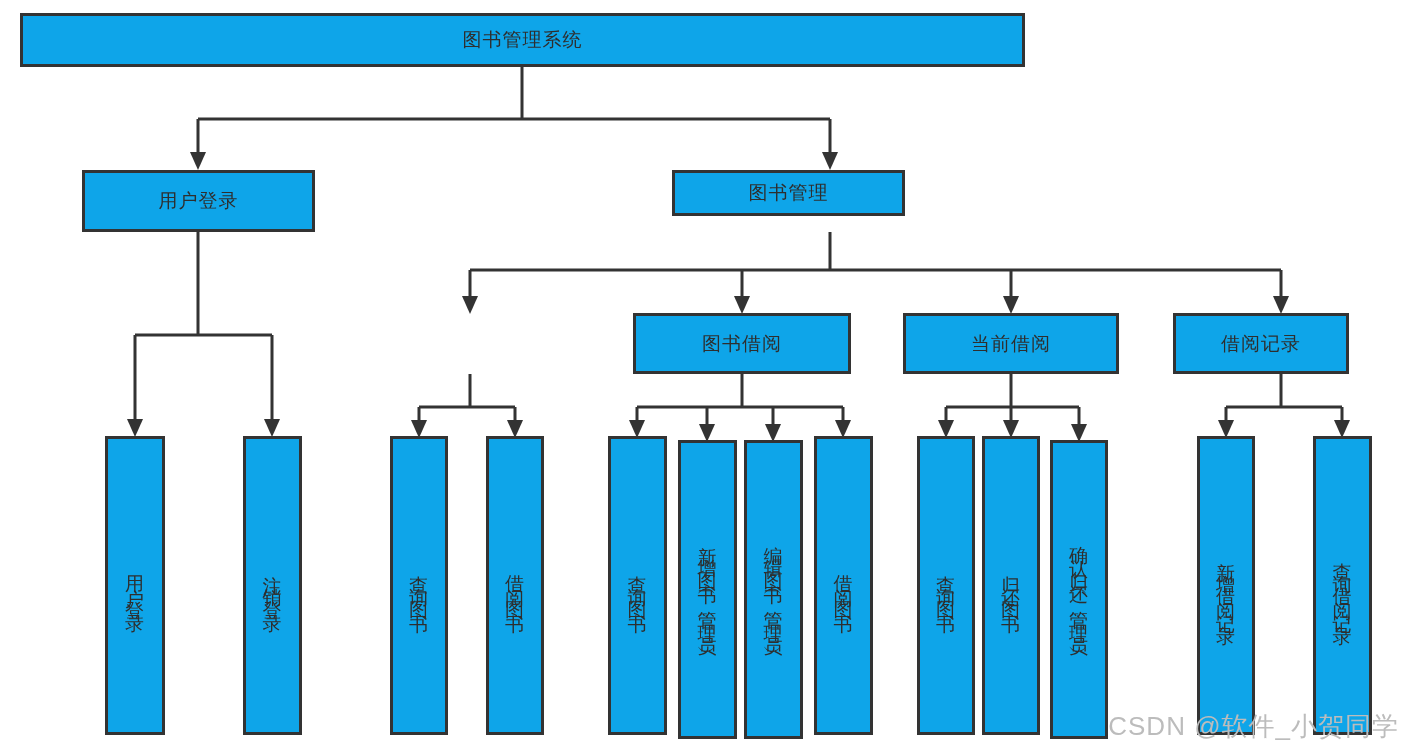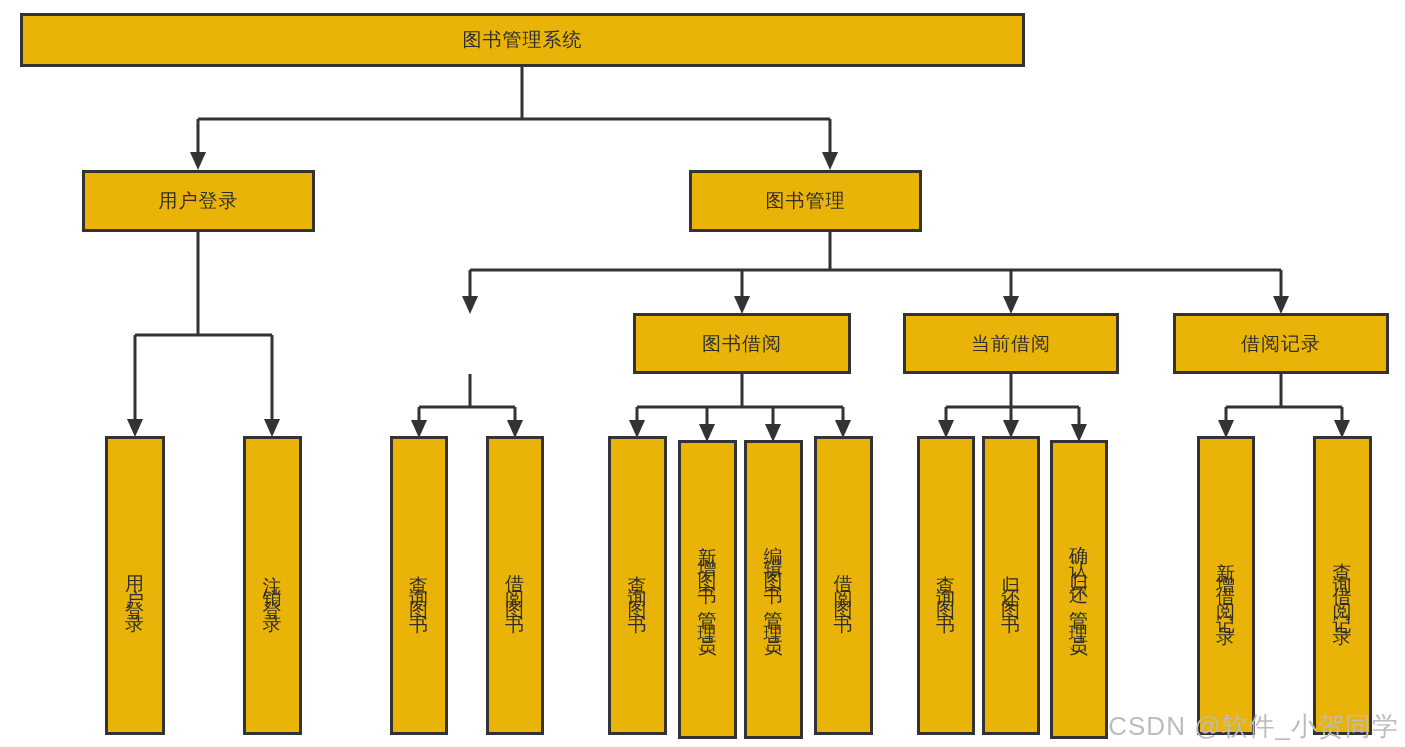--- a/index.html
+++ b/index.html
@@ -8,21 +8,21 @@
   }
   html,body{margin:0;padding:0;background:var(--background);}
   body{font-family:"Liberation Sans",sans-serif;}
   .canvas{
     position:relative;width:1405px;height:747px;
     background:var(--background);overflow:hidden;
   }
   .connectors{position:absolute;left:0;top:0;z-index:1;color:var(--line);}
   .node{
     position:absolute;box-sizing:border-box;
-    border:3px solid var(--border);background:#eab308;
+    border:3px solid var(--border);background:#0ea5e9;
     display:flex;align-items:center;justify-content:center;
     color:var(--text);z-index:2;
   }
   .node.h span{
     font-size:19px;letter-spacing:1px;white-space:nowrap;
   }
   .node.v span{
     writing-mode:vertical-rl;text-orientation:mixed;
     font-size:19px;letter-spacing:13px;line-height:1;
   }
@@ -70,31 +70,31 @@
     </g>
   </svg>
 
   <div class="node h" style="left:20px;top:13px;width:1005px;height:54px">
     <span>图书管理系统</span>
   </div>
 
   <div class="node h" style="left:82px;top:170px;width:233px;height:62px">
     <span>用户登录</span>
   </div>
-  <div class="node h" style="left:689px;top:170px;width:233px;height:62px">
+  <div class="node h" style="left:672px;top:170px;width:233px;height:46px">
     <span>图书管理</span>
   </div>
 
   <div class="node h" style="left:903px;top:313px;width:216px;height:61px">
     <span>当前借阅</span>
   </div>
   <div class="node h" style="left:633px;top:313px;width:218px;height:61px">
     <span>图书借阅</span>
   </div>
-  <div class="node h" style="left:1173px;top:313px;width:216px;height:61px">
+  <div class="node h" style="left:1173px;top:313px;width:176px;height:61px">
     <span>借阅记录</span>
   </div>
 
   <div class="node v" style="left:105px;top:436px;width:60px;height:299px">
     <span>用户登录</span>
   </div>
   <div class="node v" style="left:243px;top:436px;width:59px;height:299px">
     <span>注销登录</span>
   </div>
 

